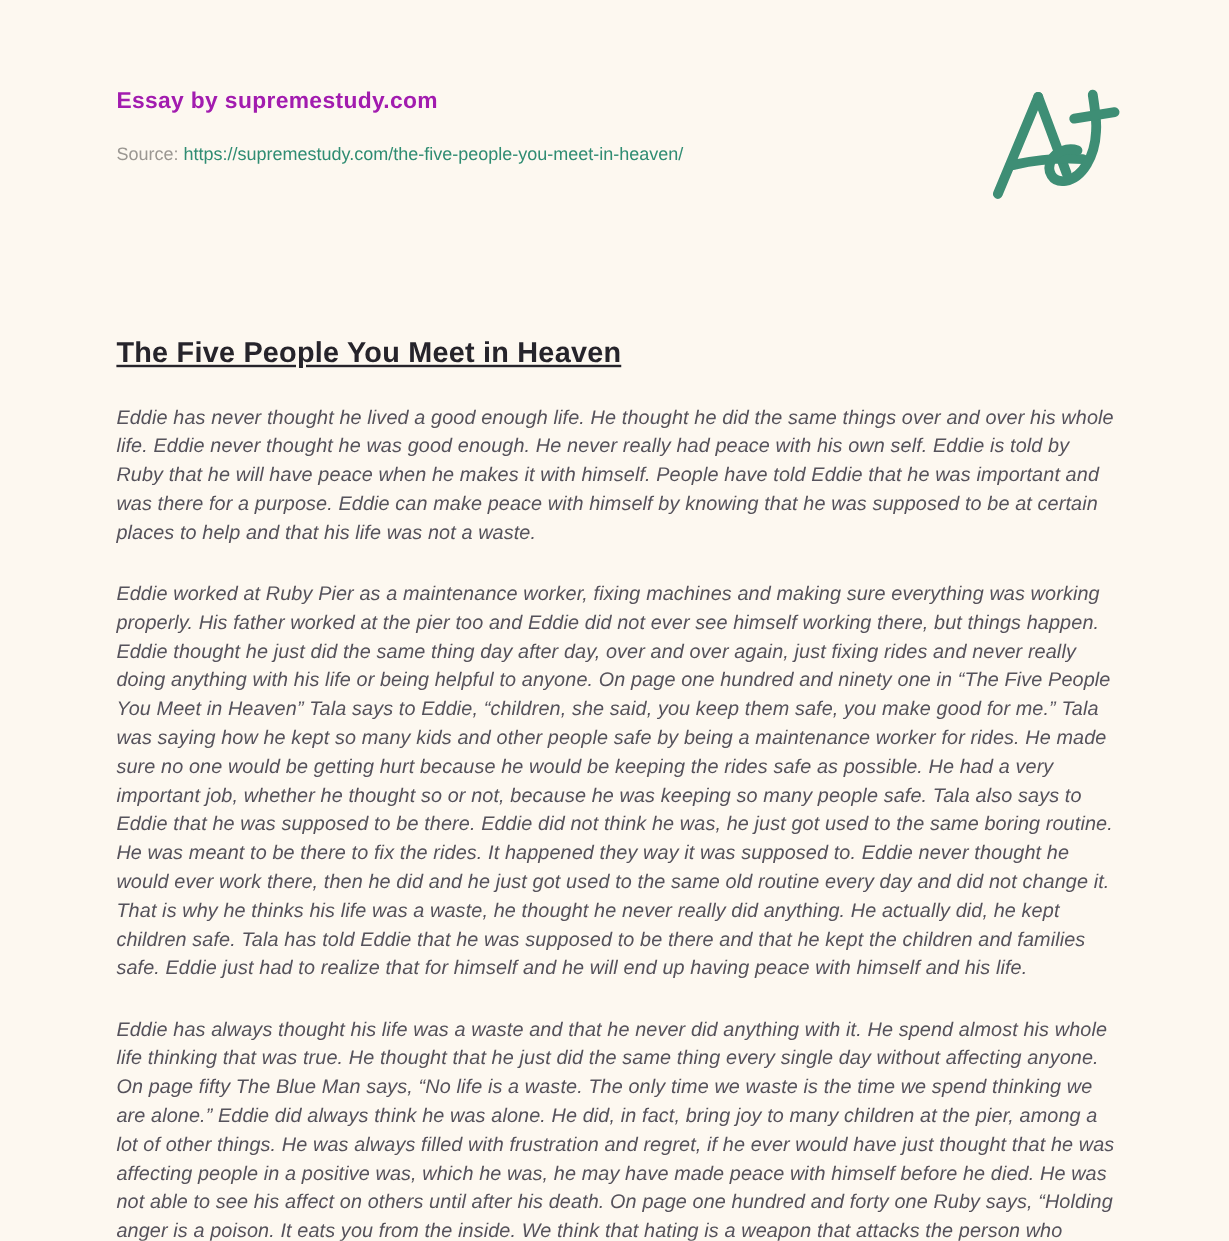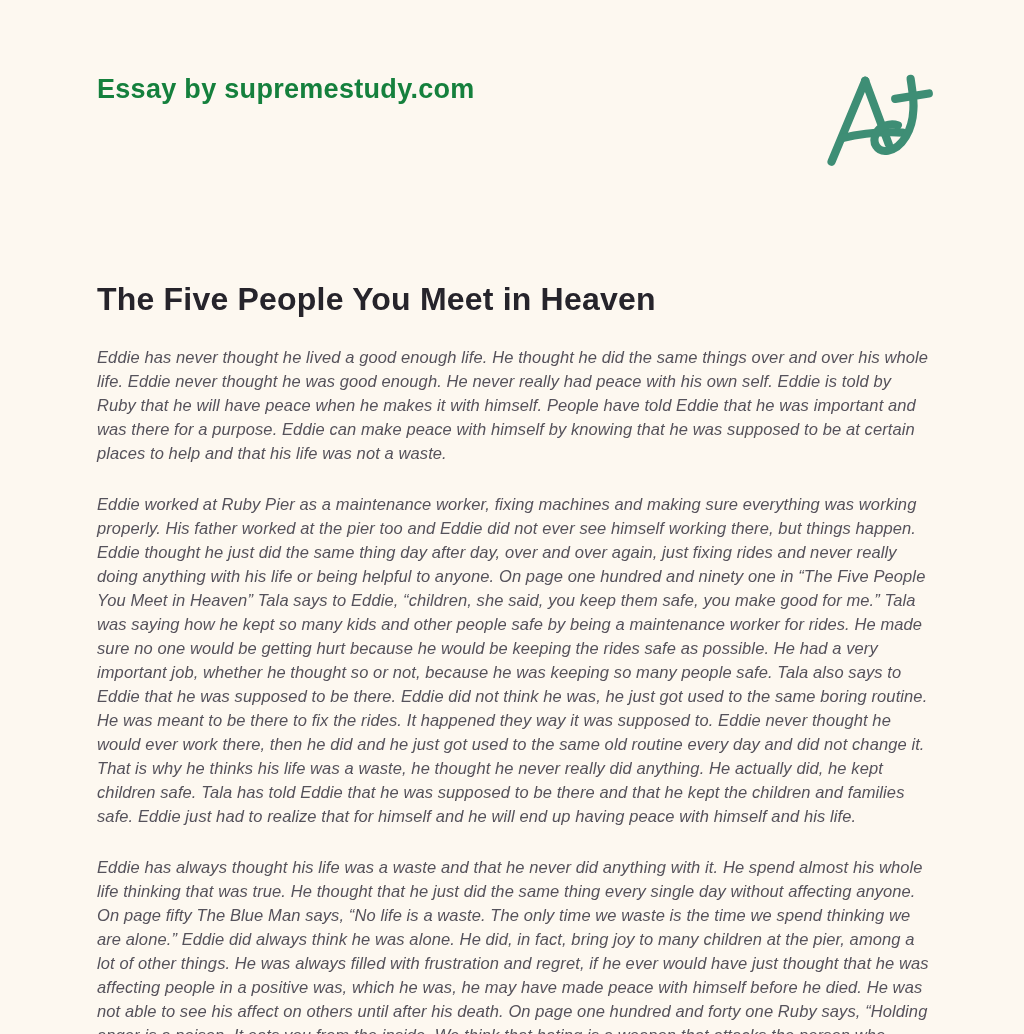--- a/index.html
+++ b/index.html
@@ -19,66 +19,71 @@
     height: 1034px;
     padding: 74px 90px 0 97px;
     overflow: hidden;
   }
   .header-row {
     display: flex;
     justify-content: space-between;
     align-items: flex-start;
   }
   .site-title {
-    font-size: 27px;
+    font-size: 19px;
     font-weight: 700;
     letter-spacing: 0.3px;
-    color: #15803d;
+    color: #a21caf;
     margin: 0 0 24px 0;
   }
   .source-line {
     font-size: 15px;
     color: #9B9792;
     margin: 0;
   }
   .source-line a {
     color: #2F8C72;
     text-decoration: none;
   }
   .logo {
     width: 114px;
     height: 100px;
     margin-top: -6px;
     flex: 0 0 auto;
   }
   .essay-title {
-    font-size: 32px;
+    font-size: 24px;
     font-weight: 700;
     letter-spacing: 0.2px;
     color: #26242B;
     margin: 113px 0 0 0;
+    text-decoration: underline;
   }
   .essay-paragraph {
     font-size: 16.5px;
     line-height: 24px;
     letter-spacing: 0.1px;
     color: #55525B;
     margin: 27px 0 0 0;
     max-width: 833px;
     font-style: italic;
   }
 </style>
 </head>
 <body>
 
 <div class="page">
 
   <div class="header-row">
     <div>
       <h1 class="site-title">Essay by supremestudy.com</h1>
+      <p class="source-line">
+        <span>Source:</span>
+        <a href="#">https://supremestudy.com/the-five-people-you-meet-in-heaven/</a>
+      </p>
     </div>
 
     <span class="logo">
       <svg viewBox="0 0 120 110" width="114" height="100" fill="none" stroke="#3E8E75" stroke-width="9" stroke-linecap="round">
         <path d="M10 103 L47 14"></path>
         <path d="M47 14 L73 84"></path>
         <path d="M22 77 C42 72 68 70 88 71"></path>
         <path d="M97 12 C99 26 101 36 100 46 C99 68 88 88 72 91 C60 93 54 82 59 72 C63 64 74 60 83 63"></path>
         <path d="M80 34 L117 28"></path>
       </svg>

